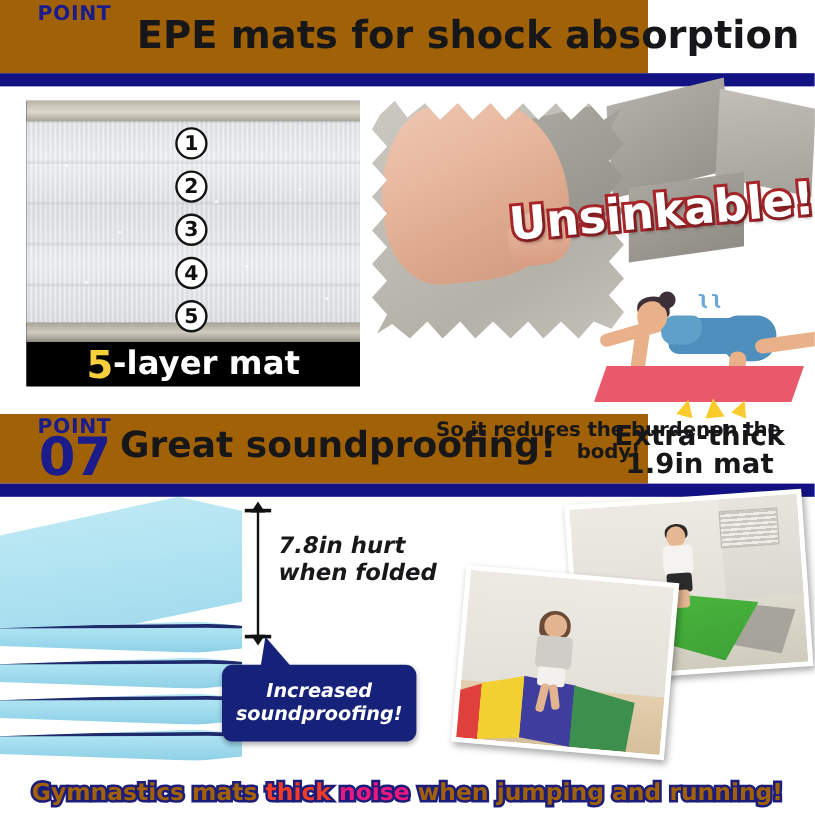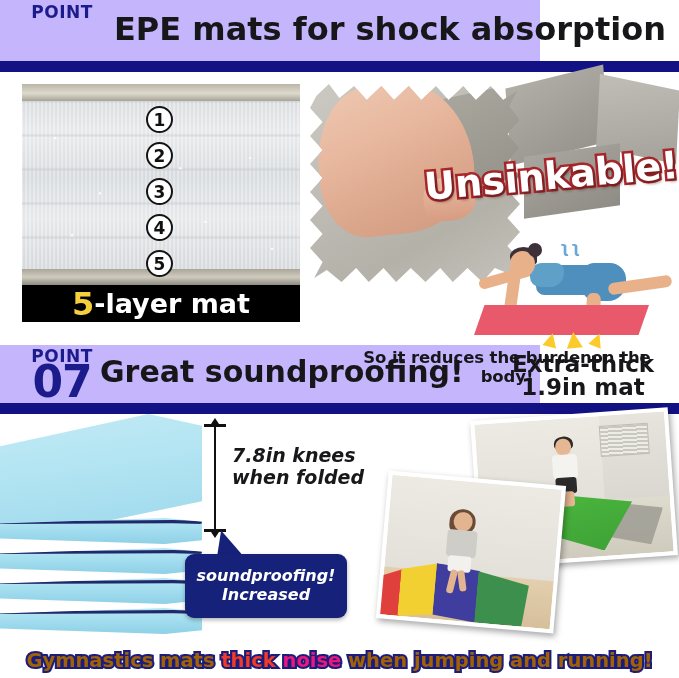--- a/index.html
+++ b/index.html
@@ -8,21 +8,21 @@
     background: #ffffff;
     font-family: "Liberation Sans", sans-serif;
     overflow: hidden;
     position: relative;
   }
   .page { position: relative; width: 679px; height: 678px; background:#fff; }
 
   
   .banner {
     position: absolute; left: 0; width: 540px;
-    background: #c4b5fd;
+    background: #a16207;
     display: flex; align-items: center; padding-left: 24px;
   }
   .banner-underline {
     position: absolute; left: 0; width: 679px; height: 11px;
     background: #121285;
   }
   .point-badge {
     position: absolute;
     left: 14px;
     width: 96px;
@@ -165,21 +165,21 @@
     color:#ffffff;
     -webkit-text-stroke: 5px #a8252a;
     paint-order: stroke fill;
     text-shadow: 2px 3px 3px rgba(60,20,20,.45);
     white-space: nowrap;
     z-index: 8;
   }
 
   
   .yoga {
-    position:absolute; left: 474px; top: 165px; width: 175px; height: 110px; text-decoration: underline;
+    position:absolute; left: 495px; top: 165px; width: 175px; height: 110px; text-decoration: underline;
   }
   .yoga-mat {
     position:absolute; left: 0; bottom: 12px; width: 175px; height: 30px;
     background:#e8596b;
     clip-path: polygon(6% 0%, 100% 0%, 94% 100%, 0% 100%);
   }
   .yg-torso {
     position:absolute; left: 62px; top: 28px; width: 72px; height: 30px;
     background:#4f8fbe; border-radius: 14px 20px 22px 12px;
   }
@@ -503,29 +503,29 @@
         </div>
       <div class="slab s4">
           <div class="stitch"></div>
         </div>
     </div>
 
     <div class="dim-cap-t"></div>
     <div class="dim-line"></div>
     <div class="dim-cap-b"></div>
     <div class="thick-label">
-      <div>7.8in knees</div>
+      <div>7.8in hurt</div>
       <div>when folded</div>
     </div>
 
     <div class="bubble-tail"></div>
     <div class="bubble">
       <div class="bubble-txt">
+        <div>Increased</div>
         <div>soundproofing!</div>
-        <div>Increased</div>
       </div>
     </div>
 
     <div class="photo ph-boy">
       <div class="photo-inner">
         <div class="wall"></div>
         <div class="wall-r"></div>
         <div class="floor"></div>
         <div class="vent"></div>
         <div class="gray-tile"></div>

